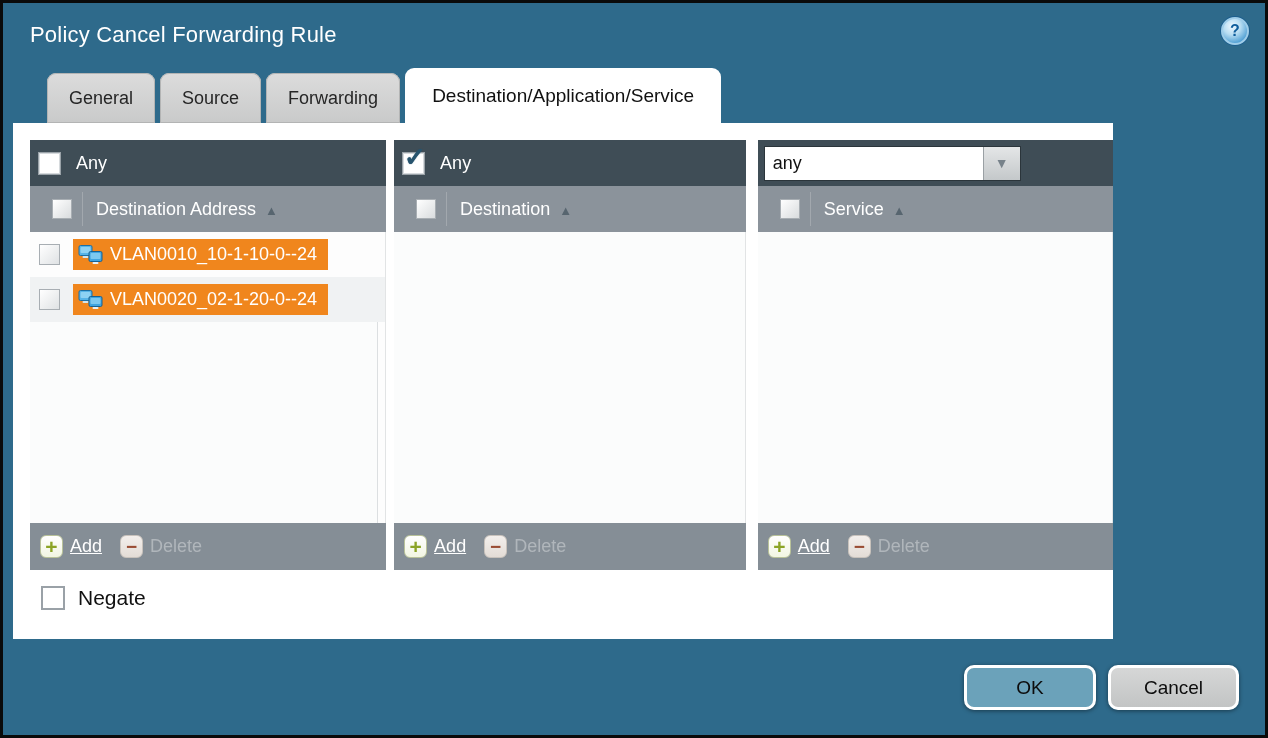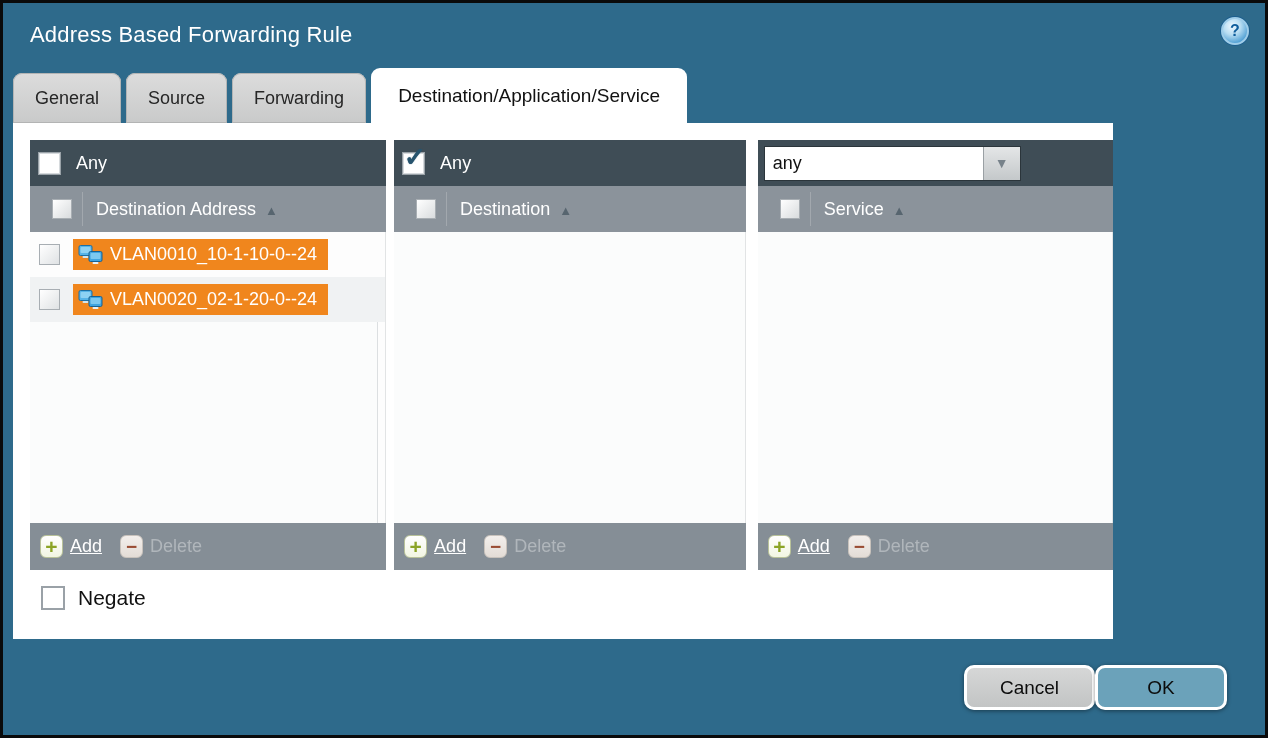--- a/index.html
+++ b/index.html
@@ -15,21 +15,21 @@
   .title { color:#ffffff; font-size:22px; font-weight:400; letter-spacing:.2px; }
   .help-btn {
     position:absolute; top:14px; right:16px; width:28px; height:28px; border-radius:50%;
     background:radial-gradient(circle at 38% 30%, #eef8ff 0%, #b8ddf2 38%, #4f9fd4 78%, #1d6faf 100%);
     border:2px solid #9fcde9; display:flex; align-items:center; justify-content:center;
     box-shadow:0 0 0 1px #1c5e8f; cursor:pointer;
   }
   .help-btn span { color:#0f5d9c; font-size:16px; font-weight:bold; }
 
   
-  .tabs { display:flex; align-items:flex-end; height:56px; padding-left:10px; }
+  .tabs { display:flex; align-items:flex-end; height:56px; padding-left:10px;margin-left:34px; }
   .tab {
     background:linear-gradient(#dcdcdc,#c9caca); color:#262626;
     border-radius:9px 9px 0 0; height:50px; line-height:50px;
     padding:0 22px; font-size:18px; margin-right:5px; cursor:pointer;
     box-shadow:inset 0 0 0 1px #b3b4b4;
   }
   .tab.active {
     background:#ffffff; height:55px; line-height:55px; font-size:19px;
     padding:0 27px; box-shadow:none; color:#111;
   }
@@ -117,21 +117,21 @@
       <rect x="11" y="6.5" width="13" height="10" rx="1.5" fill="#3FA4E0" stroke="#1A608F" stroke-width="1"></rect>
       <rect x="12.5" y="8" width="10" height="6" rx="1" fill="#7CC8F0"></rect>
       <rect x="14.5" y="17" width="6" height="2" rx="1" fill="#e8f1f6"></rect>
     </g>
   </defs>
 </svg>
 
 <div class="frame">
 
   <div class="titlebar">
-    <div class="title">Address Based Forwarding Rule</div>
+    <div class="title">Policy Cancel Forwarding Rule</div>
   </div>
   <div class="help-btn">
     <span>?</span>
   </div>
 
   <div class="tabs">
     <div class="tab">General</div>
     <div class="tab">Source</div>
     <div class="tab">Forwarding</div>
     <div class="tab active">Destination/Application/Service</div>
@@ -246,17 +246,17 @@
 
     <div class="negate-row">
       <div class="cb cb-neg">
         <span class="check"></span>
       </div>
       <div class="negate-label">Negate</div>
     </div>
   </div>
 
   <div class="footer">
+    <div class="btn btn-ok">OK</div>
     <div class="btn btn-cancel">Cancel</div>
-    <div class="btn btn-ok">OK</div>
   </div>
 
 </div>
 
 </body></html>

